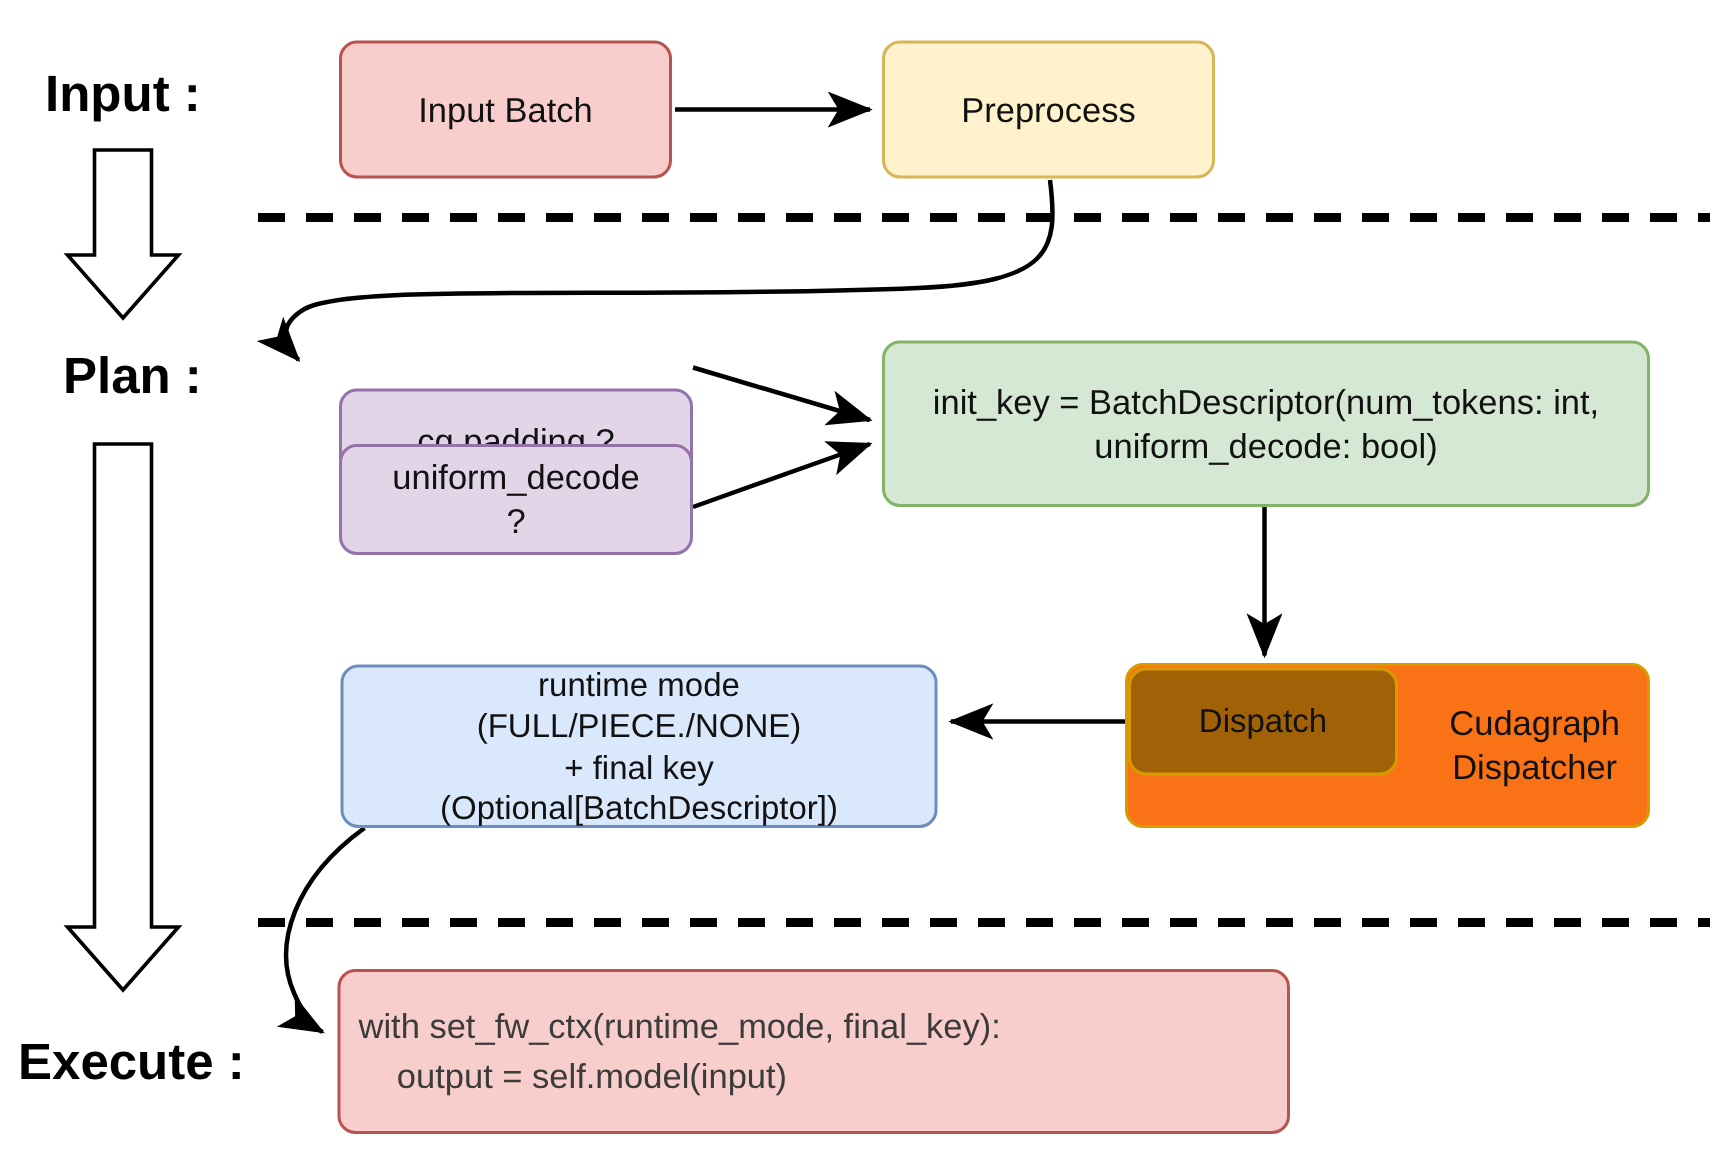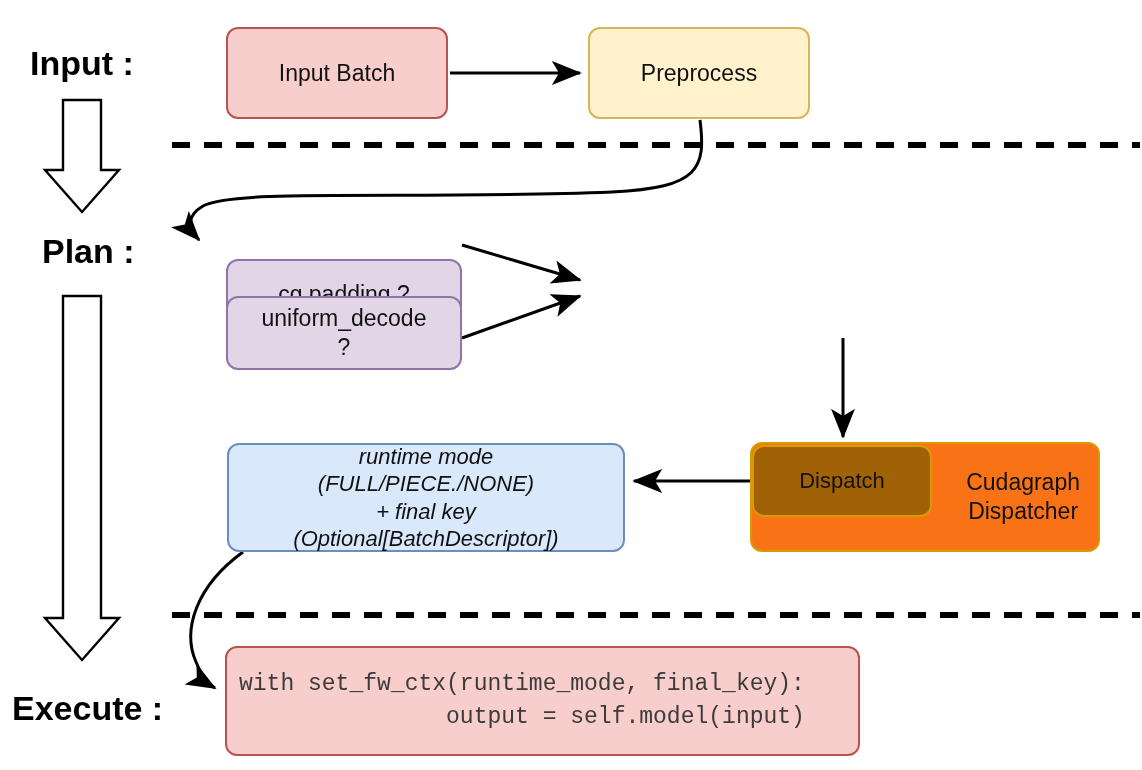--- a/index.html
+++ b/index.html
@@ -3,22 +3,22 @@
 <meta charset="utf-8">
 <style>
   html,body{margin:0;padding:0;background:#ffffff;}
   body{width:1142px;height:770px;font-family:"Liberation Sans",sans-serif;overflow:hidden;}
   #stage{position:relative;width:1142px;height:770px;background:#fff;}
   svg.layer{position:absolute;left:0;top:0;width:1142px;height:770px;pointer-events:none;}
   .node{position:absolute;box-sizing:border-box;border:2px solid #000;border-radius:12px;
         display:flex;align-items:center;justify-content:center;text-align:center;
         font-size:23px;color:#111;line-height:1.25;padding:4px 26px;}
   .stage-label{position:absolute;font-weight:bold;font-size:34px;color:#000;white-space:nowrap;}
-  .code{font-family:Liberation Mono, monospace;font-size:23px;color:#3b3b3b;
-        text-align:right;white-space:pre;line-height:1.45;}
+  .code{font-family:Liberation Sans, sans-serif;font-size:23px;color:#3b3b3b;
+        text-align:left;white-space:pre;line-height:1.45;}
 </style>
 </head>
 <body>
 
 <div id="stage">
 
   <svg class="layer" viewBox="0 0 1142 770">
     <defs>
       <marker id="ah" markerWidth="12" markerHeight="12" refX="9.4" refY="4" orient="auto" markerUnits="strokeWidth">
         <path d="M0,0 L10,4 L0,8 L2.4,4 Z" fill="#000"></path>
@@ -59,32 +59,36 @@
   </div>
 
   <div class="node" style="left:226px;top:211px;width:236px;height:70px;background:#e1d5e7;border-color:#9673a6;margin-top:48px;">
     <span>cg padding ?</span>
   </div>
 
   <div class="node" style="left:226px;top:296px;width:236px;height:74px;background:#e1d5e7;border-color:#9673a6;">
     <span>uniform_decode ?</span>
   </div>
 
+  <div class="node" style="left:588px;top:227px;width:512px;height:111px;background:#d5e8d4;border-color:#82b366;">
+    <span style="white-space:pre-line;">init_key = BatchDescriptor(num_tokens: int,
+uniform_decode: bool)</span>
+  </div>
 
   <div class="node" style="left:750px;top:442px;width:350px;height:110px;background:#f97316;border-color:#d79b00;justify-content:flex-end;padding-right:18px;">
     <span style="white-space:pre-line;">Cudagraph
 Dispatcher</span>
   </div>
 
   <div class="node" style="left:752px;top:445px;width:180px;height:72px;background:#a16207;border-color:#d79b00;font-size:22px;">
     <span>Dispatch</span>
   </div>
 
   <div class="node" style="left:227px;top:443px;width:398px;height:109px;background:#dae8fc;border-color:#6c8ebf;font-size:22px;">
-    <span style="white-space:pre-line;font-style:italic;">runtime mode (FULL/PIECE./NONE)
+    <span style="white-space:pre-line;">runtime mode (FULL/PIECE./NONE)
 + final key (Optional[BatchDescriptor])</span>
   </div>
 
   <div class="node" style="left:225px;top:646px;width:635px;height:110px;background:#f8cecc;border-color:#b85450;justify-content:flex-start;padding-left:12px;">
     <span class="code">with set_fw_ctx(runtime_mode, final_key):
     output = self.model(input)</span>
   </div>
 
 </div>
 

